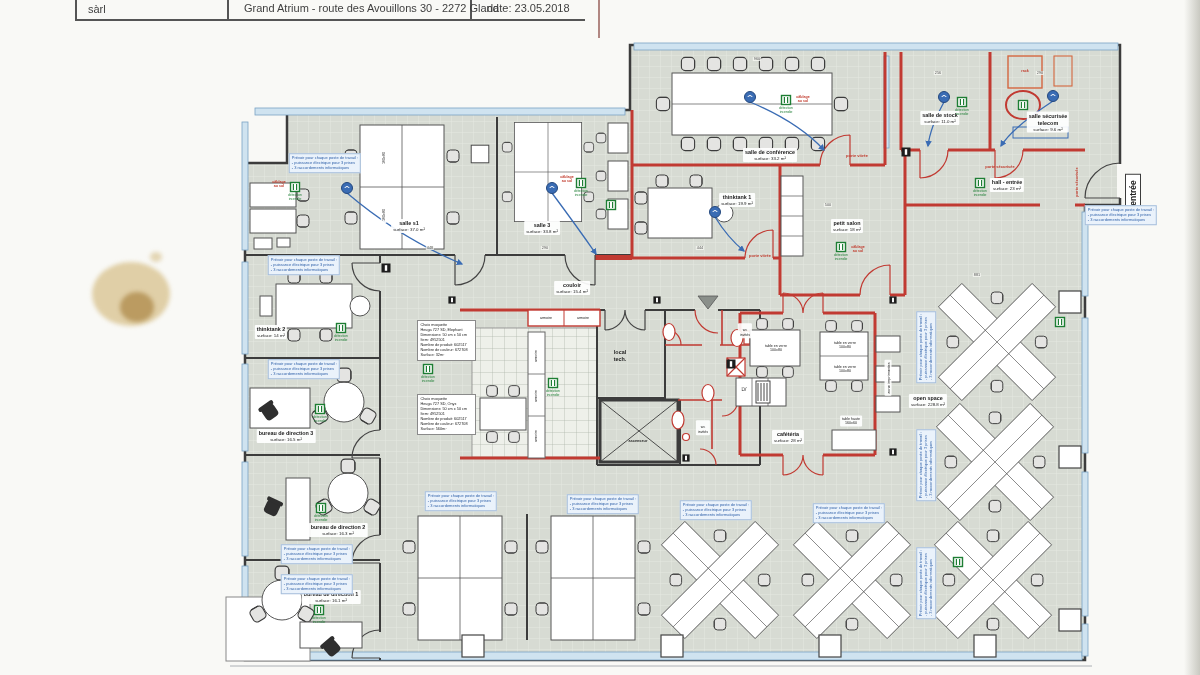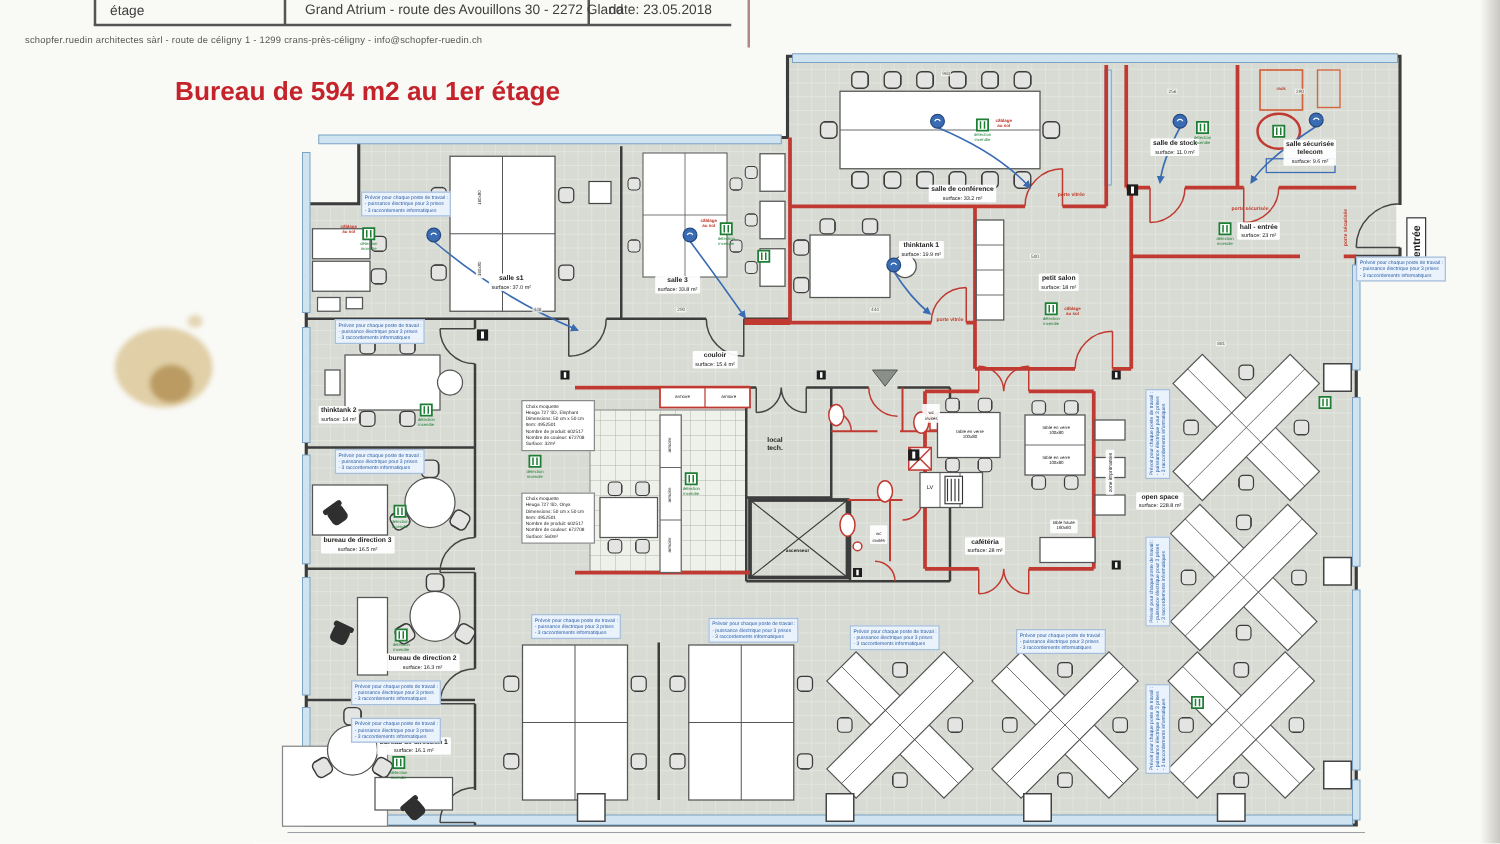--- a/index.html
+++ b/index.html
@@ -396,25 +396,23 @@
   <div class="stain" style="left:92px;top:262px;width:78px;height:64px;background:rgba(190,150,58,.42);"></div>
   <div class="stain" style="left:120px;top:292px;width:34px;height:30px;background:rgba(150,104,28,.5);"></div>
   <div class="stain" style="left:150px;top:252px;width:12px;height:10px;background:rgba(190,150,58,.35);"></div>
   <div class="crease" style="left:598px;top:0;height:38px;"></div>
   <div class="edge-right"></div>
 
   <div class="hline" style="left:75px;top:0;width:1.5px;height:20px;"></div>
   <div class="hline" style="left:227px;top:0;width:1.5px;height:20px;"></div>
   <div class="hline" style="left:470px;top:0;width:1.5px;height:20px;"></div>
   <div class="hline" style="left:75px;top:19px;width:510px;height:1.5px;"></div>
-  <div class="hdr-cell" style="left:88px;top:3px;">étage</div>
+  <div class="hdr-cell" style="left:88px;top:3px;">sàrl</div>
   <div class="hdr-cell" style="left:244px;top:2px;">Grand Atrium - route des Avouillons 30 - 2272 Gland</div>
   <div class="hdr-cell" style="left:487px;top:2px;">date: 23.05.2018</div>
-  <div class="addr" style="left:20px;top:27px;">schopfer.ruedin architectes sàrl  -  route de céligny 1  -  1299 crans-près-céligny  -  info@schopfer-ruedin.ch</div>
-  <div class="big-title" style="left:140px;top:62px;">Bureau de 594 m2 au 1er étage</div>
 
   <div class="lbl" style="left:409px;top:226px;">
     <span class="nm">salle s1</span>
     <span class="sf">surface: 37.0 m²</span>
   </div>
   <div class="lbl" style="left:542px;top:228px;">
     <span class="nm">salle 3</span>
     <span class="sf">surface: 33.8 m²</span>
   </div>
   <div class="lbl" style="left:770px;top:155px;">

